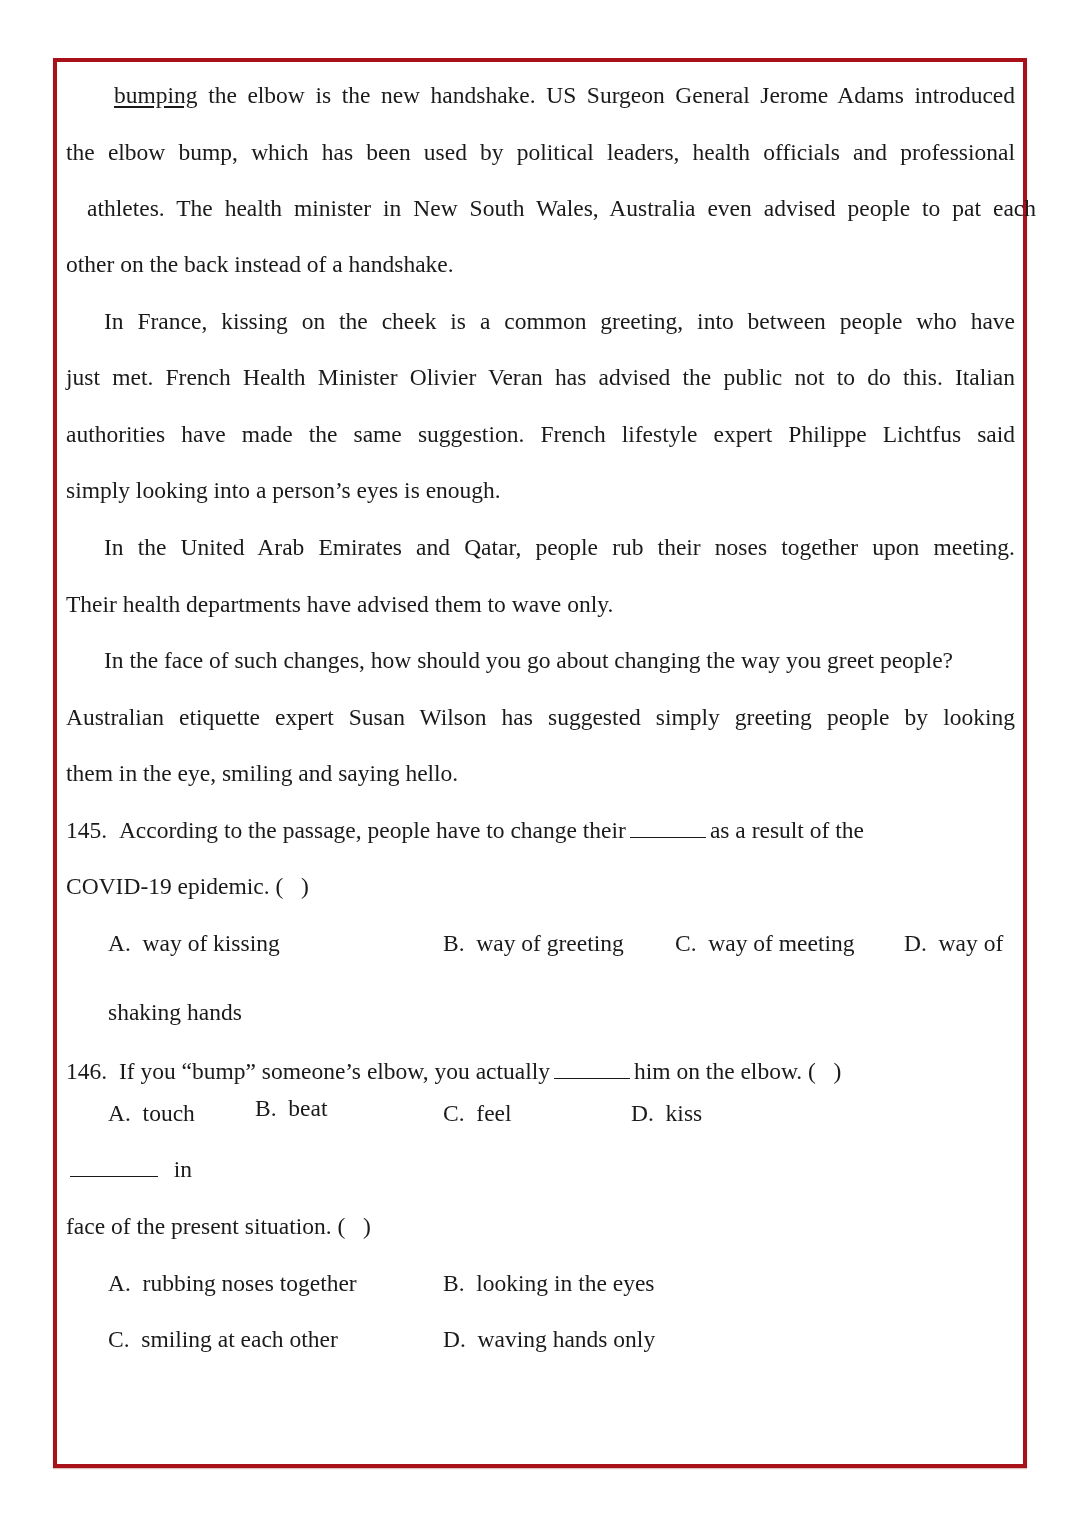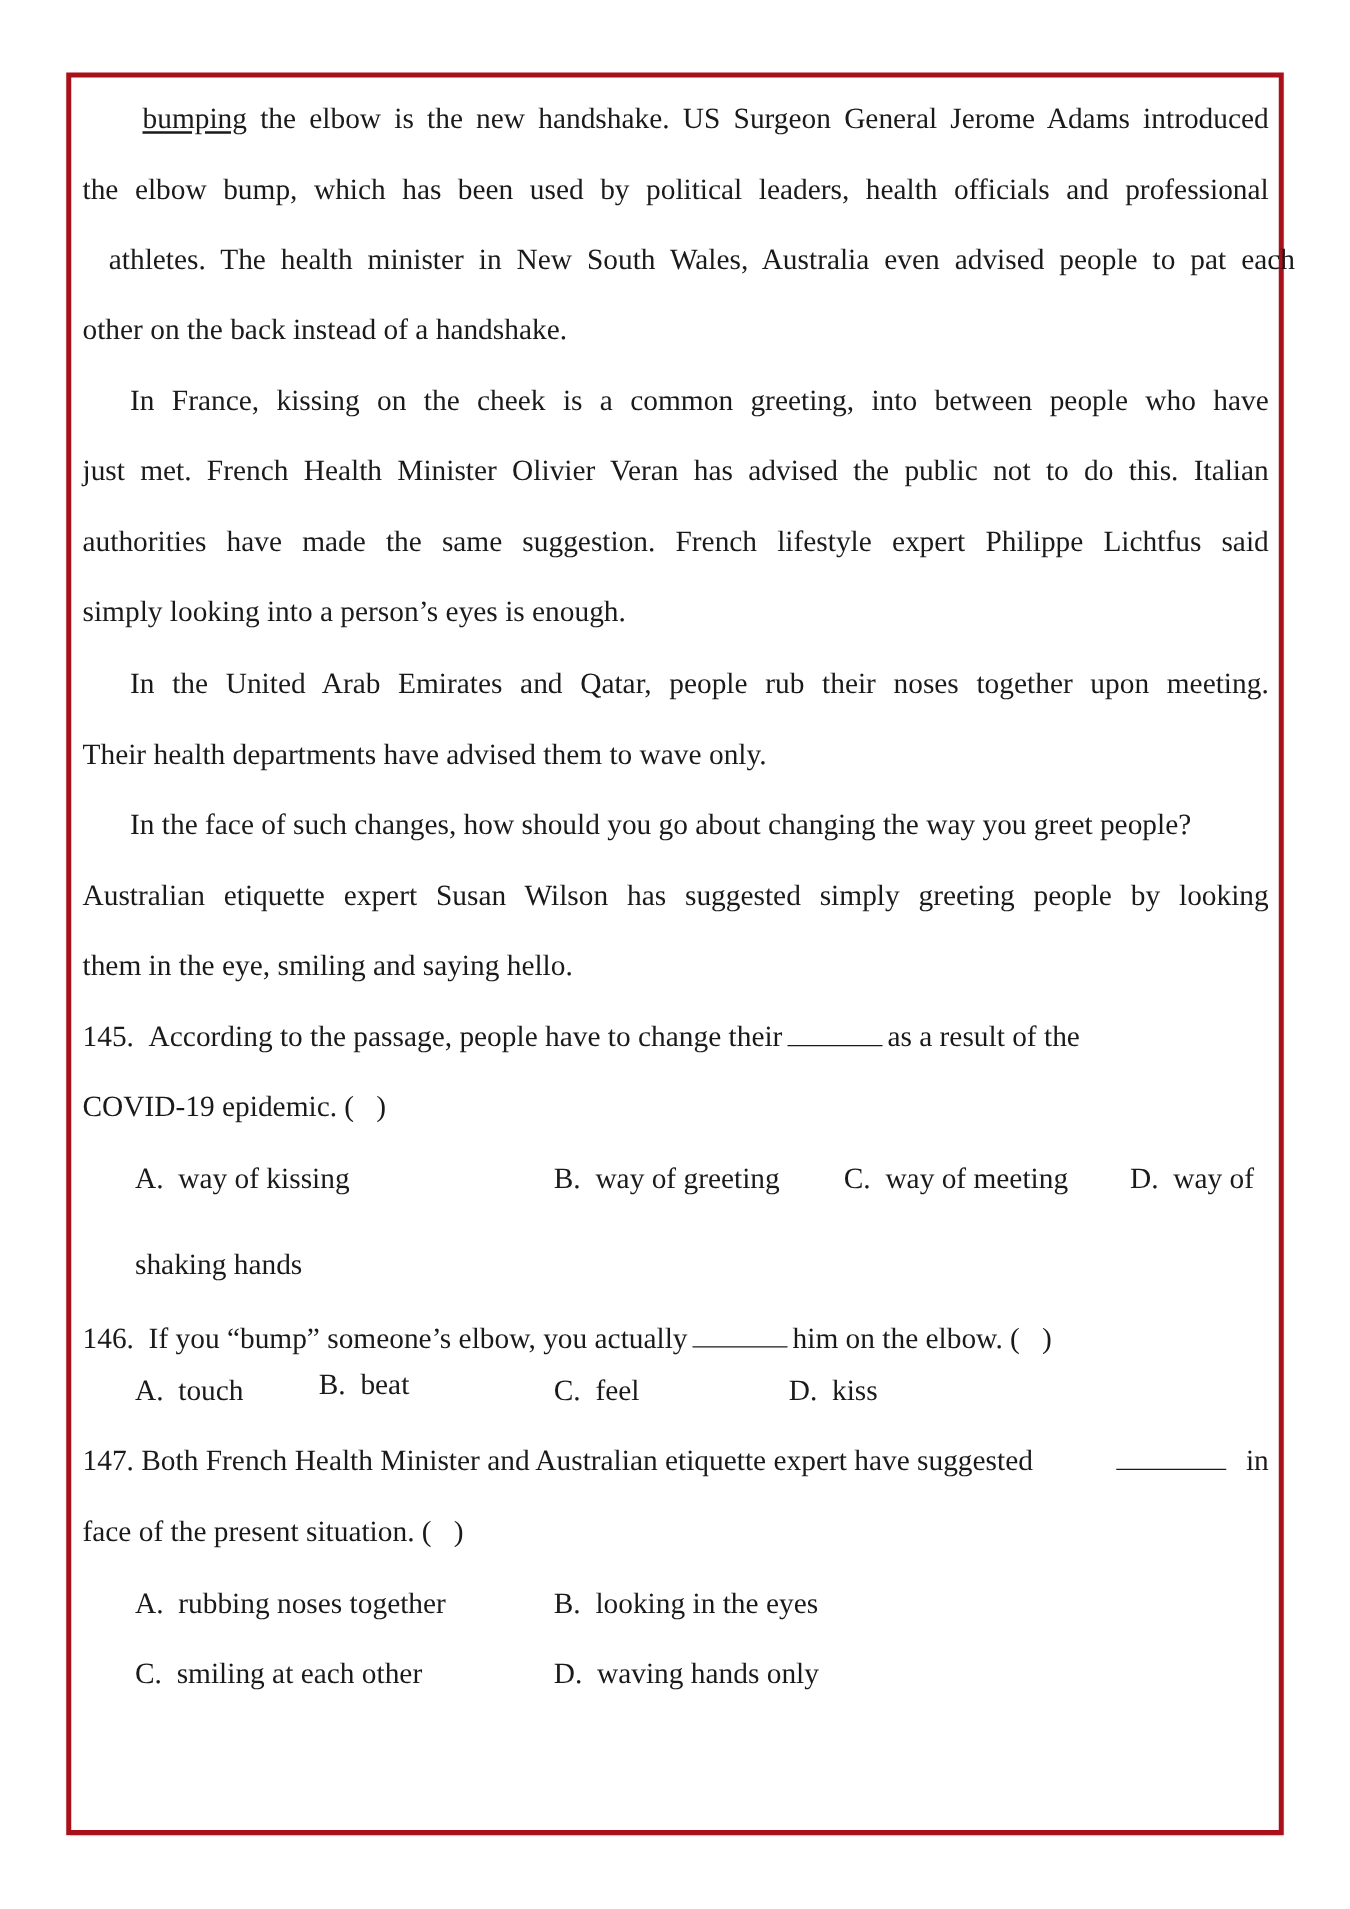--- a/index.html
+++ b/index.html
@@ -92,21 +92,20 @@
   <div class="line" style="top:976px;margin-top:15px;">
     <span>146.</span>&nbsp;&nbsp;<span>If you “bump” someone’s elbow, you actually</span><span class="blank" style="width:76px;"></span><span>him on the elbow. (&nbsp;&nbsp;&nbsp;)</span>
   </div>
 
   <div class="opt" style="left:42px; top:1033px;"><span>A.</span>&nbsp;&nbsp;<span>touch</span></div>
   <div class="opt" style="left:189px; top:1028px;"><span>B.</span>&nbsp;&nbsp;<span>beat</span></div>
   <div class="opt" style="left:377px; top:1033px;"><span>C.</span>&nbsp;&nbsp;<span>feel</span></div>
   <div class="opt" style="left:565px; top:1033px;"><span>D.</span>&nbsp;&nbsp;<span>kiss</span></div>
 
   <div class="line" style="top:1089px; width:949px; display:flex; justify-content:space-between;">
-    <span><span>147.</span>&nbsp;<span>Both French Health Minister and Australian etiquette expert have suggested</span></span>
       <span><span class="blank" style="width:88px;"></span>&nbsp;&nbsp;<span>in</span></span>
   </div>
   <div class="line" style="top:1146px;">face of the present situation. (&nbsp;&nbsp;&nbsp;)</div>
 
   <div class="opt" style="left:42px; top:1203px;"><span>A.</span>&nbsp;&nbsp;<span>rubbing noses together</span></div>
   <div class="opt" style="left:377px; top:1203px;"><span>B.</span>&nbsp;&nbsp;<span>looking in the eyes</span></div>
   <div class="opt" style="left:42px; top:1259px;"><span>C.</span>&nbsp;&nbsp;<span>smiling at each other</span></div>
   <div class="opt" style="left:377px; top:1259px;"><span>D.</span>&nbsp;&nbsp;<span>waving hands only</span></div>
 
 </div>

